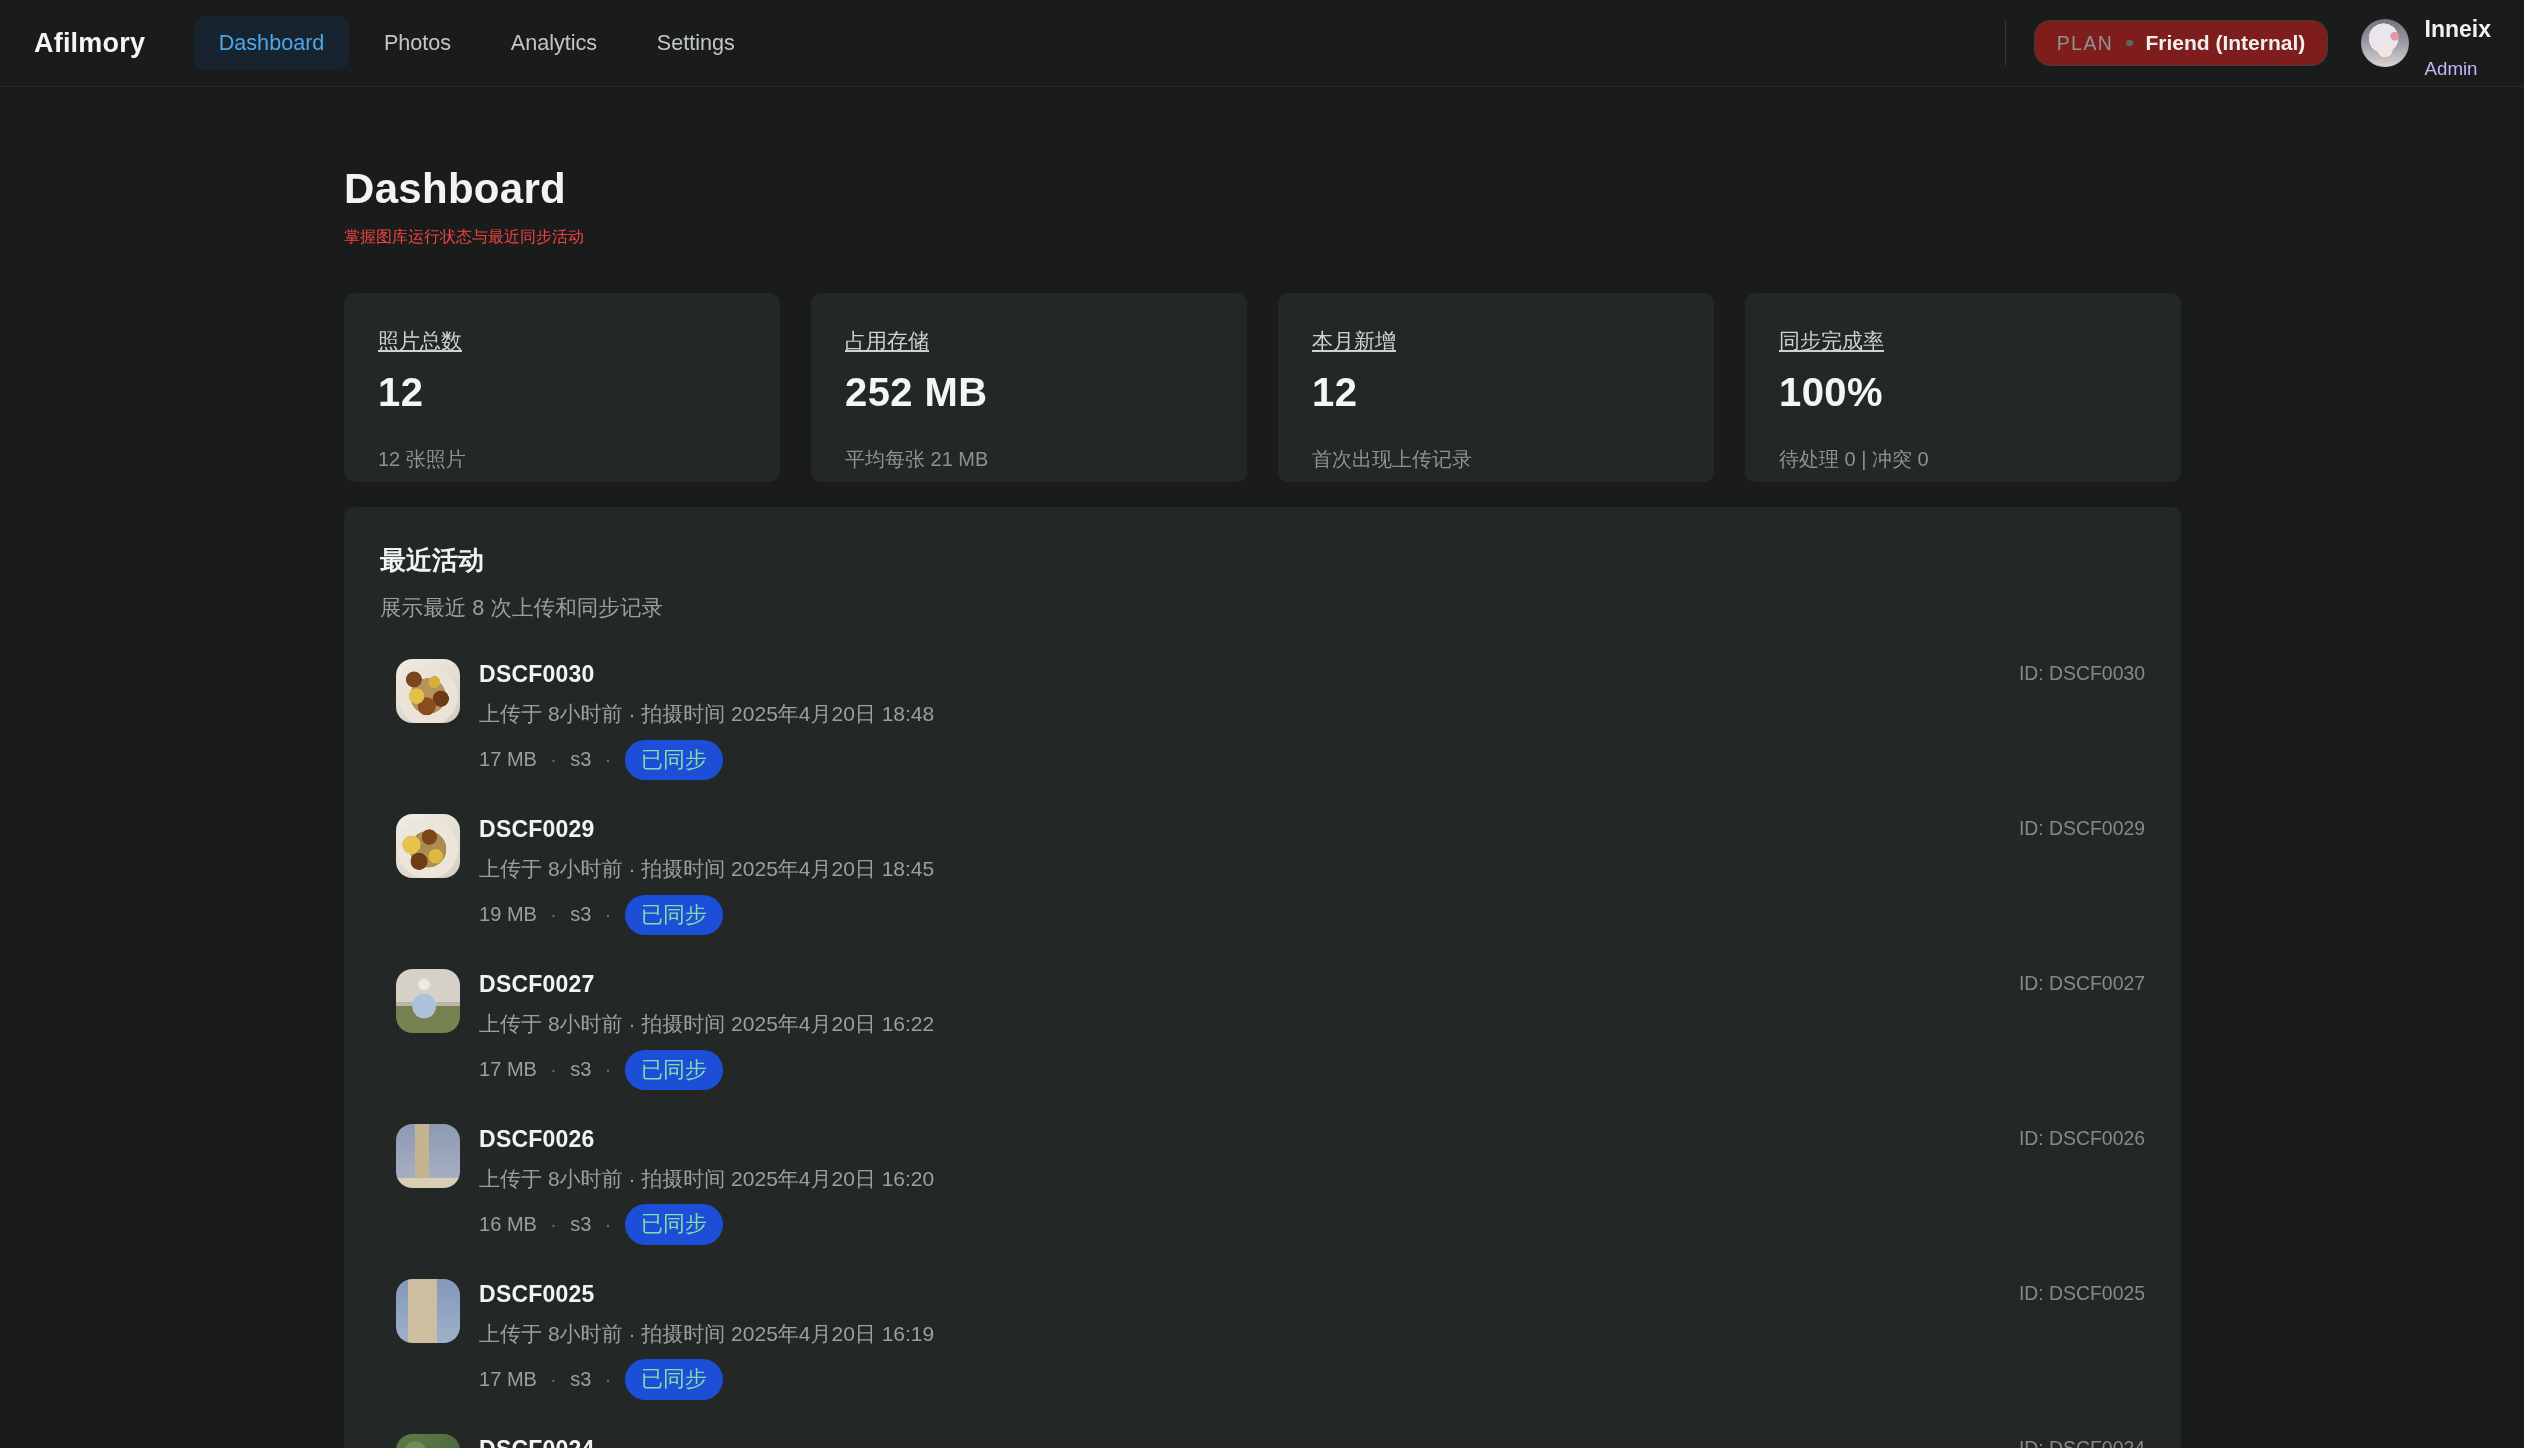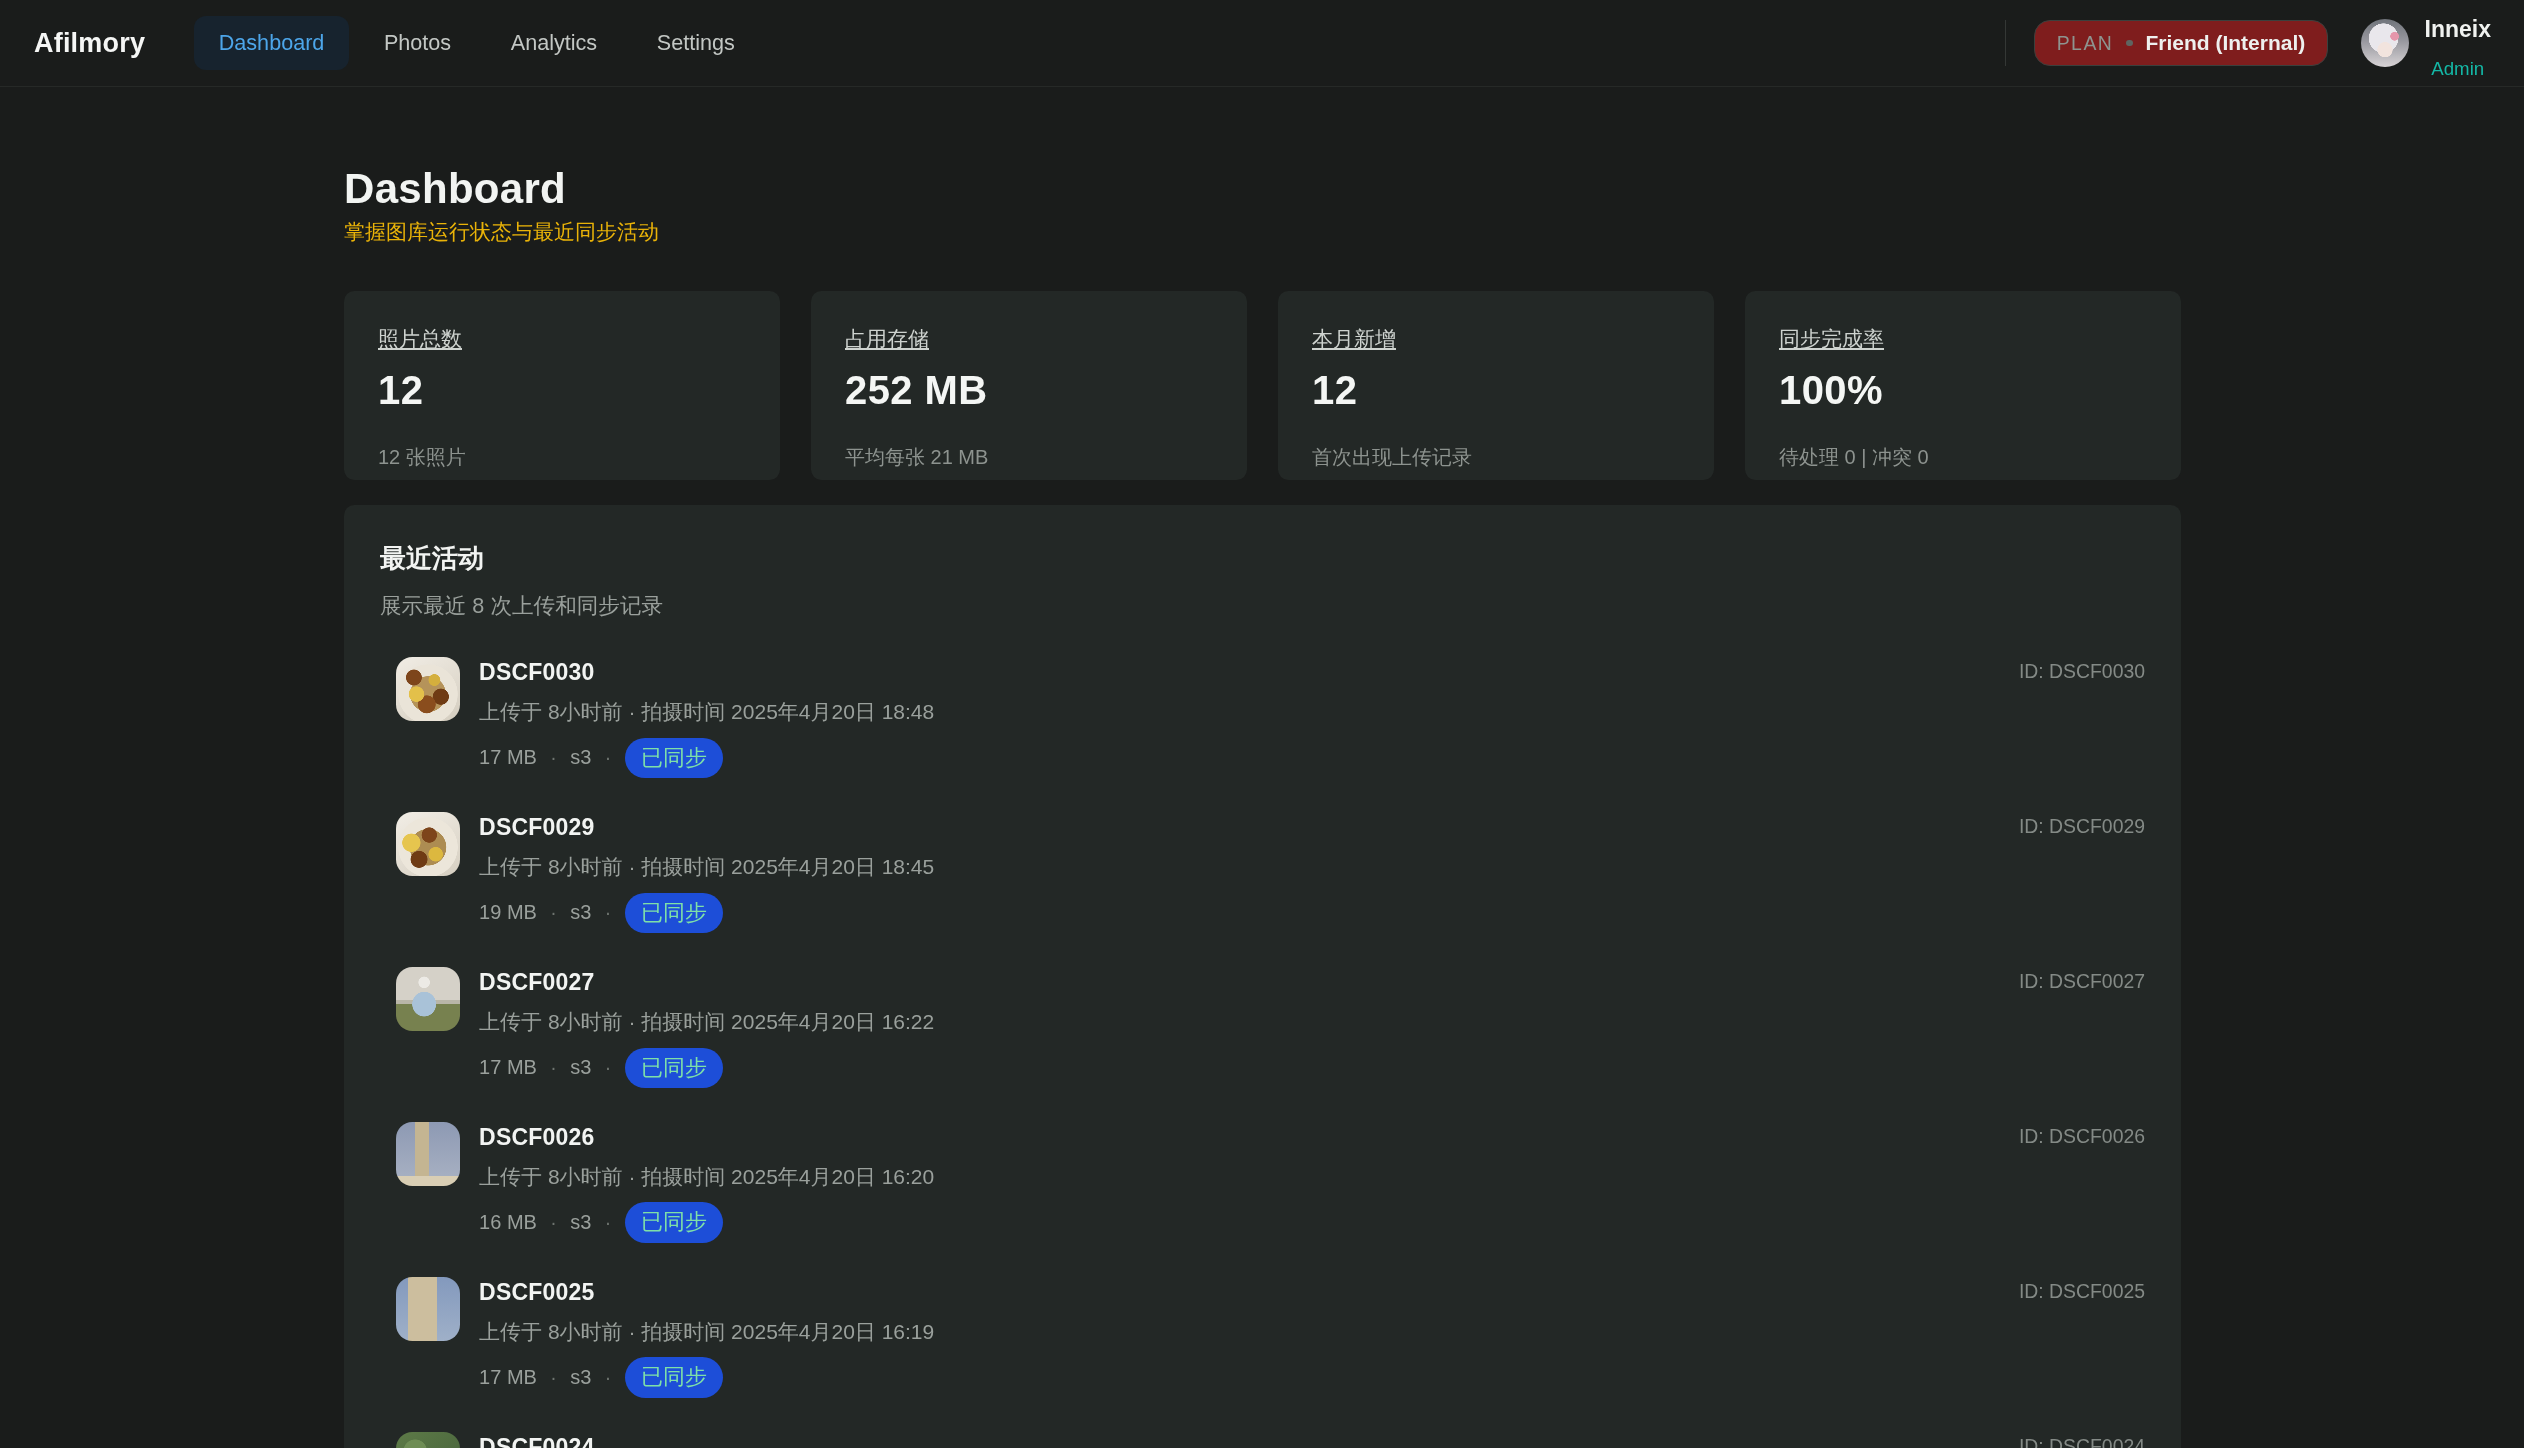--- a/index.html
+++ b/index.html
@@ -39,27 +39,27 @@
   .avatar {
     width:48px; height:48px; border-radius:50%; overflow:hidden;
     background:
       radial-gradient(circle at 70% 36%, #e596ab 0 9%, transparent 10%),
       radial-gradient(circle at 50% 64%, #f2e4de 0 19%, transparent 20%),
       radial-gradient(circle at 47% 40%, #e9e7ec 0 38%, transparent 39%),
       linear-gradient(180deg,#70747b 0%, #97979e 45%, #d8d4d6 100%);
   }
   .user-meta { display:flex; flex-direction:column; line-height:1.15; }
   .user-name { font-size:23px; font-weight:600; color:#f0f2f0;margin-top:10px; }
-  .user-role { font-size:18.7px; color:#14b8a6; margin-top:16px;text-align:center; }
+  .user-role { font-size:18.7px; color:#c4b5fd; margin-top:16px; }
 
   
   .container { width:1837px; margin:0 auto; }
   .page-header { margin-top:79px; }
   .page-title { font-size:42px; font-weight:700; letter-spacing:0.3px; line-height:1.1; }
-  .page-subtitle { margin-top:6px; font-size:21px; color:#eab308; }
+  .page-subtitle { margin-top:15px; font-size:16px; color:#ef4444; }
 
   
   .stats-grid { display:grid; grid-template-columns:repeat(4,1fr); gap:31px; margin-top:45px; }
   .stat-card { background:#232826; border-radius:10.4px; padding:34px; height:189px; }
   .stat-label { font-size:21px; color:#ced3cf; font-weight:500;text-decoration:underline; }
   .stat-value { font-size:40px; font-weight:700; margin-top:15px; letter-spacing:0.4px; color:#f4f6f4; }
   .stat-foot { font-size:20px; color:#8d938f; margin-top:31px; }
 
   
   .activity-panel { background:#232826; border-radius:10.4px; margin-top:25px; padding:36px 36px 0; }

